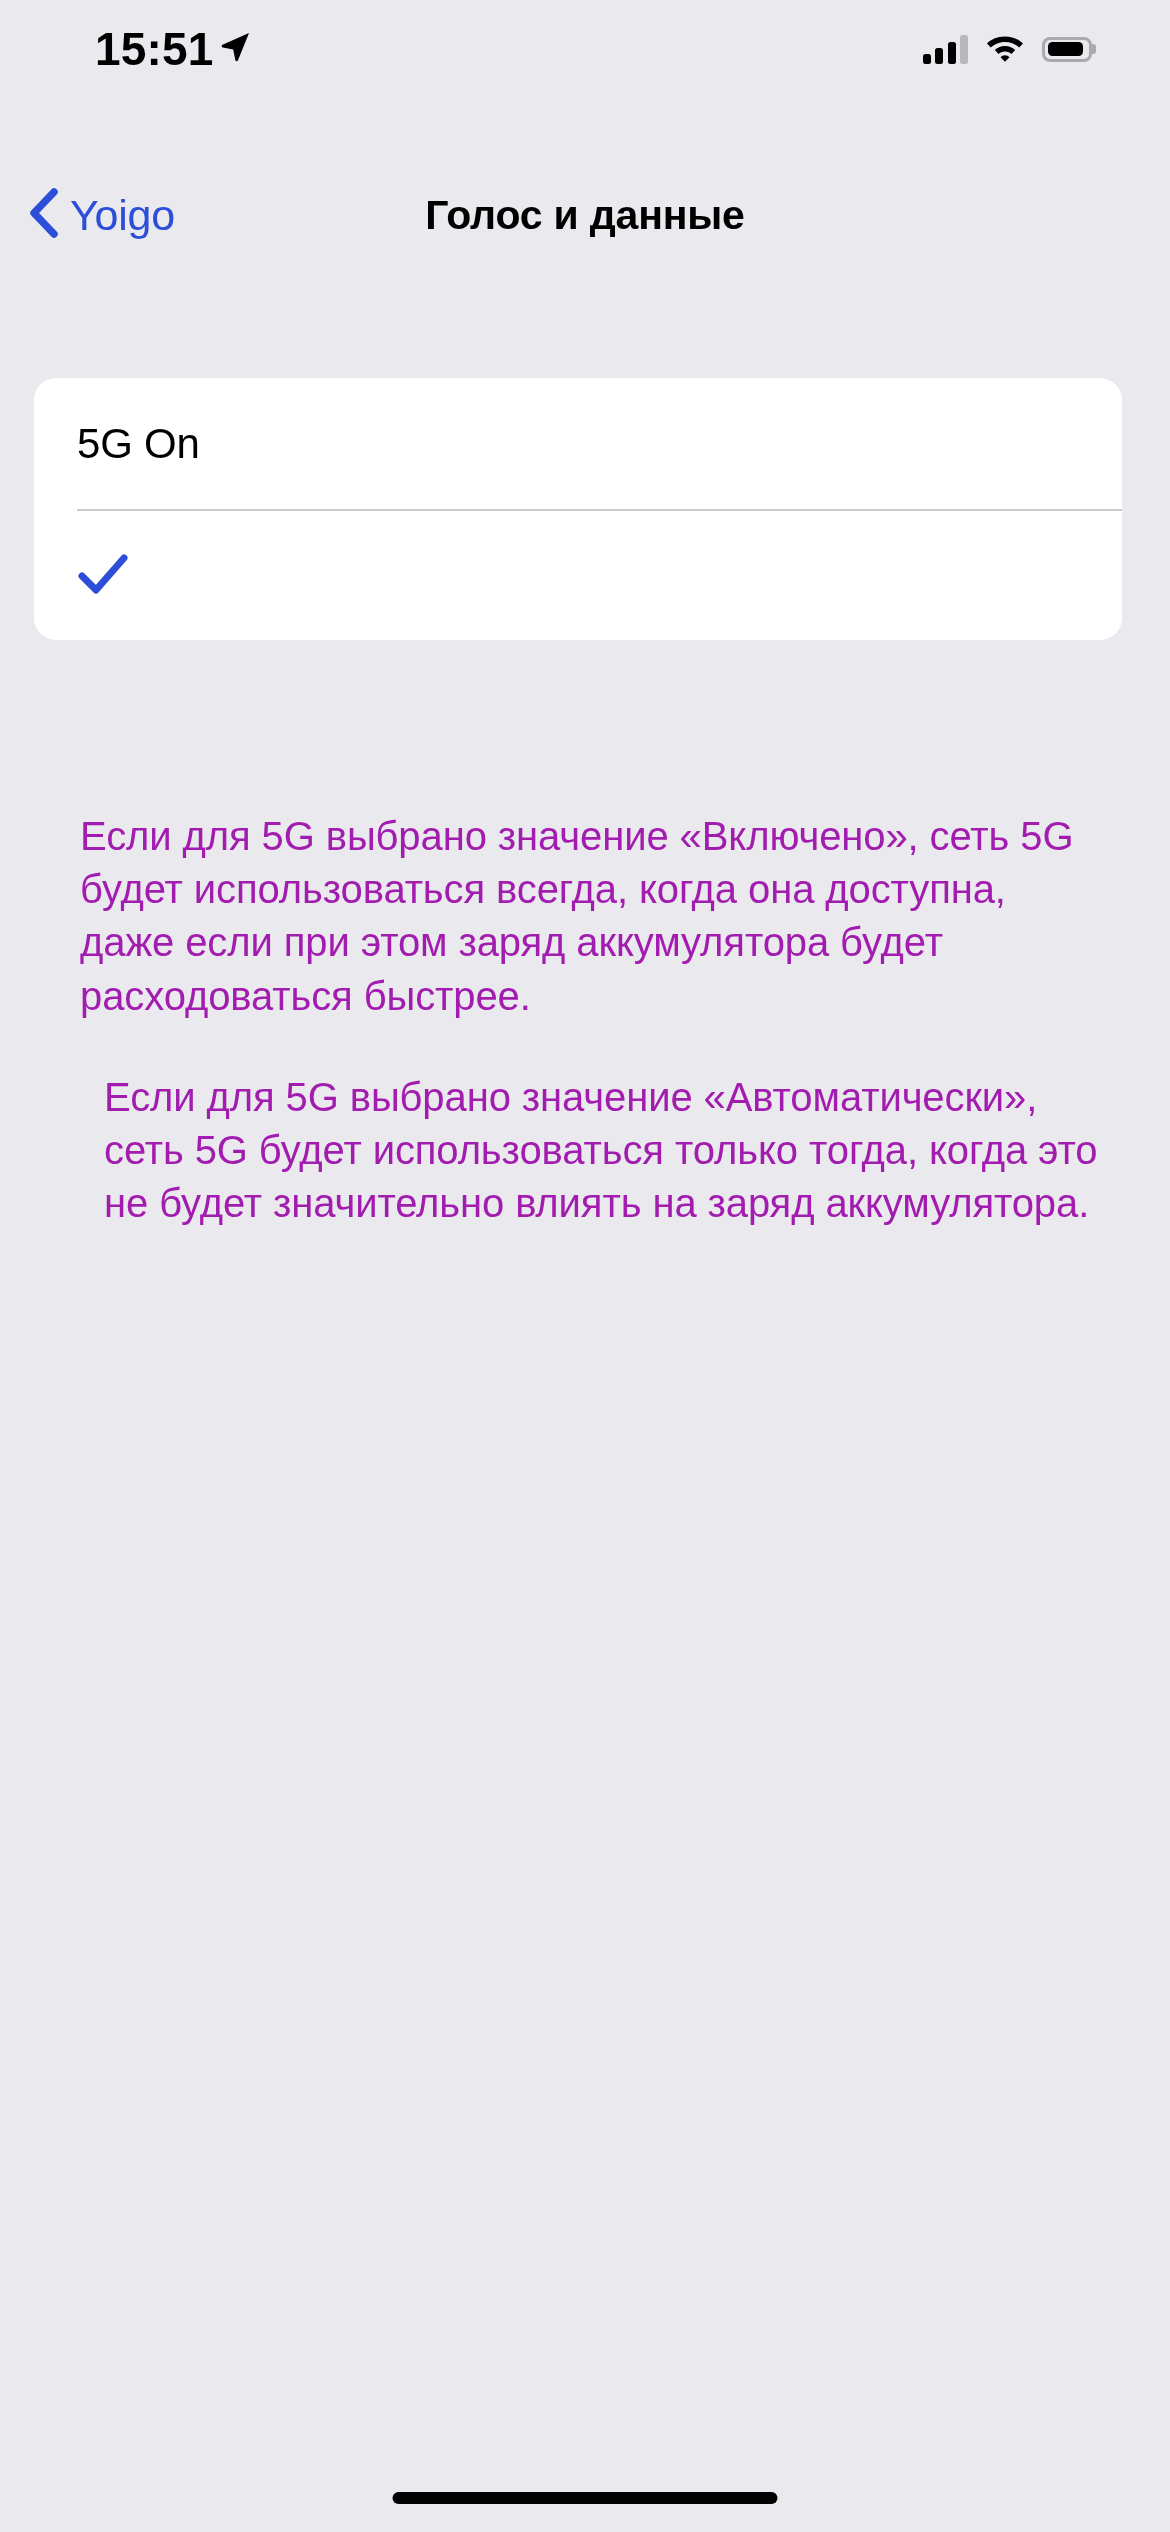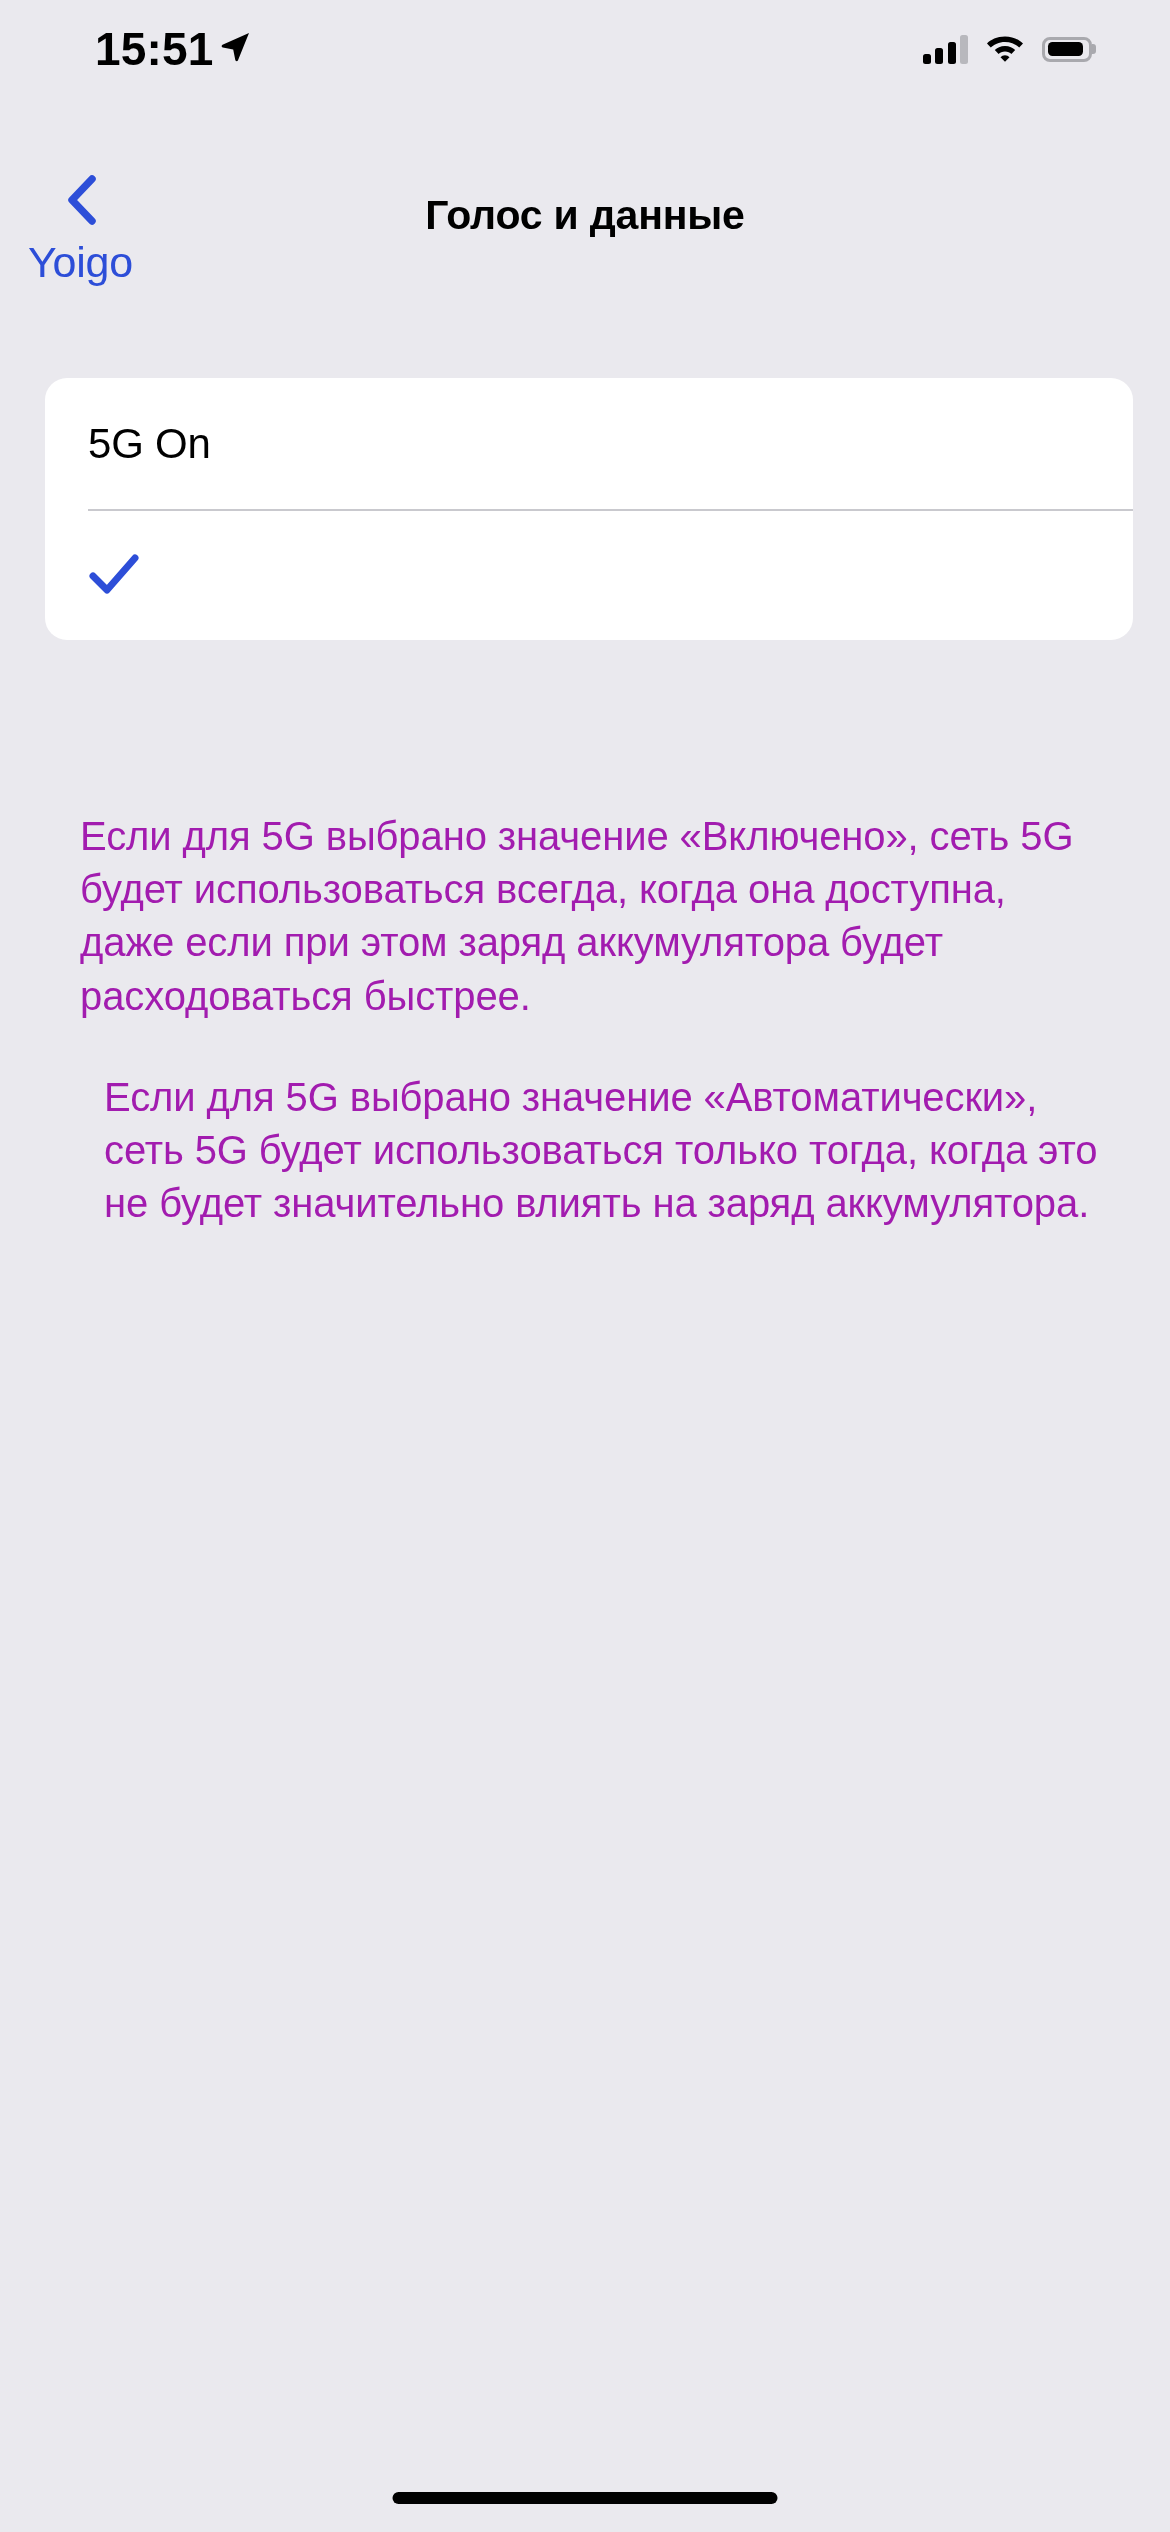--- a/index.html
+++ b/index.html
@@ -106,21 +106,20 @@
   .back-button {
     position: absolute;
     left: 28px;
     top: 0;
     height: 80px;
     display: flex;
     align-items: center;
     gap: 12px;
     cursor: pointer;
     user-select: none;
-    flex-direction: column;
   }
   .chevron-left { display: block; }
   .back-label {
     font-size: 43px;
     color: #2d4ed8;
     line-height: 1;
     letter-spacing: -0.2px;
   }
   .nav-title {
     position: absolute;
@@ -132,21 +131,21 @@
     justify-content: center;
     font-size: 41px;
     font-weight: 700;
     color: #000;
     letter-spacing: -0.2px;
   }
 
   
   .option-card {
     position: absolute;
-    left: 45px;
+    left: 34px;
     top: 378px;
     width: 1088px;
     background: #ffffff;
     border-radius: 22px;
     overflow: hidden;
   }
   .option-row {
     position: relative;
     height: 131px;
     display: flex;

